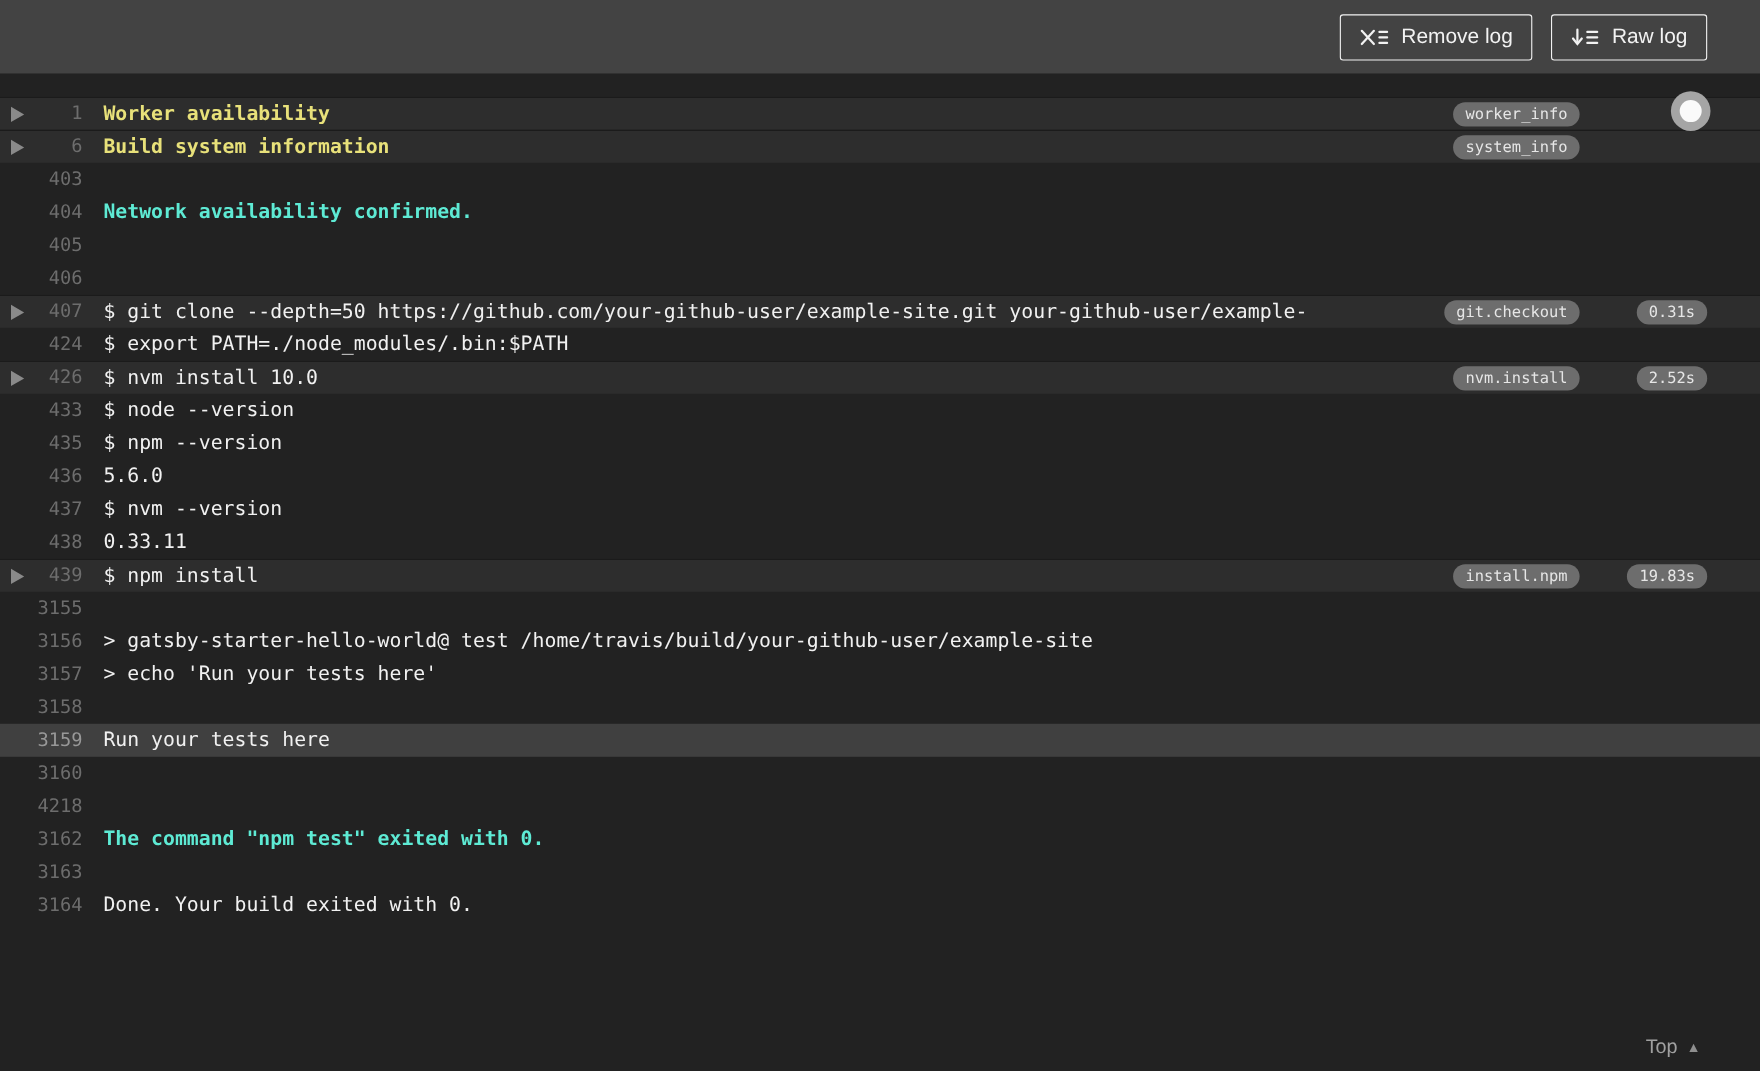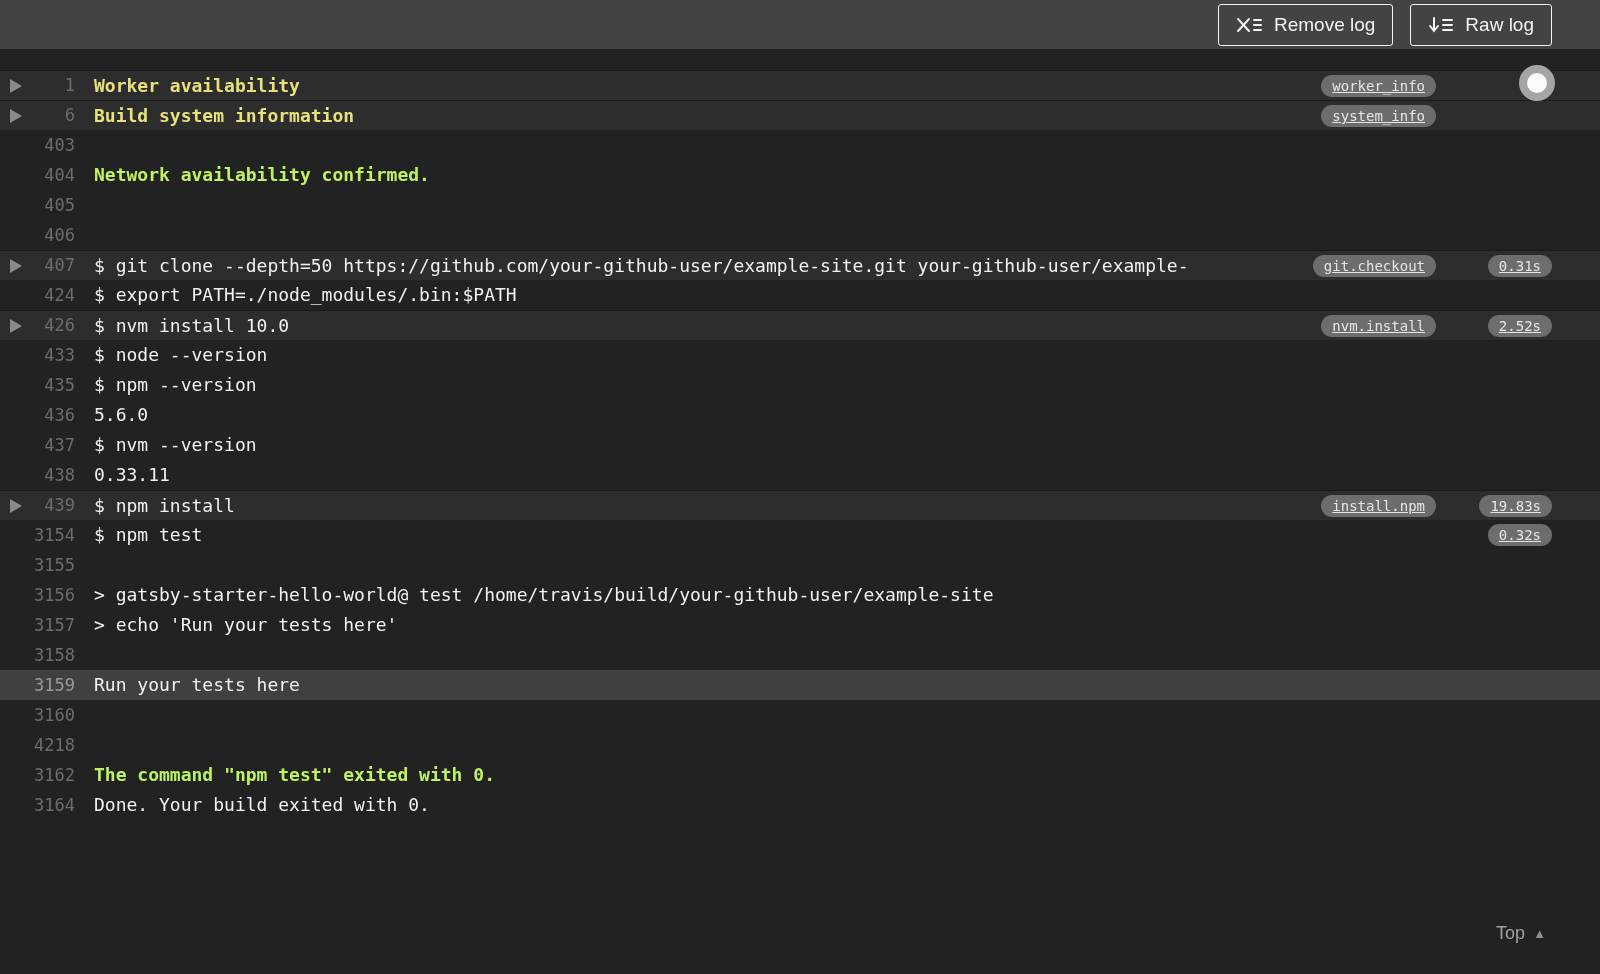--- a/index.html
+++ b/index.html
@@ -6,21 +6,21 @@
   html, body { margin: 0; padding: 0; }
   body {
     width: 1600px; height: 974px;
     background: #222222;
     font-family: "Liberation Sans", sans-serif;
     overflow: hidden;
   }
 
   
   .topbar {
-    height: 49px;
+    height: 67px;
     background: #434343;
     display: flex;
     justify-content: flex-end;
     align-items: center;
     gap: 17px;
     padding-right: 48px;
   }
   .tb-btn {
     display: flex; align-items: center; gap: 11px;
     background: transparent;
@@ -73,31 +73,30 @@
     border-bottom: 7px solid transparent;
     cursor: pointer;
   }
   .text {
     margin-left: 94px;
     margin-right: 300px;
     white-space: pre;
     overflow: hidden;
   }
   .text.yellow { color: #e8e17a; font-weight: bold; }
-  .text.green  { color: #bef264; font-weight: bold; }
+  .text.green  { color: #5eead4; font-weight: bold; }
   .pill {
     position: absolute; top: 4px;
     height: 22px; line-height: 22px;
     padding: 0 11px;
     border-radius: 11px;
     background: #6d6d6d;
     color: #e6e6e6;
     font-size: 14px;
     font-family: "DejaVu Sans Mono", monospace;
-    text-decoration: underline;
   }
   .pill.name { right: 164px; }
   .pill.dur  { right: 48px; }
 
   .scroll-dot {
     position: absolute;
     top: 16px; right: 45px;
     width: 36px; height: 36px;
     border-radius: 50%;
     background: #a5a5a5;
@@ -253,27 +252,20 @@
   </div>
       <div class="row fold">
     <span class="arrow"></span>
     <span class="linenum">439</span>
     <span class="text">$ npm install</span>
     <span class="pill name">install.npm</span>
     <span class="pill dur">19.83s</span>
   </div>
       <div class="row">
     
-    <span class="linenum">3154</span>
-    <span class="text">$ npm test</span>
-    
-    <span class="pill dur">0.32s</span>
-  </div>
-      <div class="row">
-    
     <span class="linenum">3155</span>
     <span class="text"></span>
     
     
   </div>
       <div class="row">
     
     <span class="linenum">3156</span>
     <span class="text">&gt; gatsby-starter-hello-world@ test /home/travis/build/your-github-user/example-site</span>
     
@@ -311,20 +303,27 @@
     
     <span class="linenum">4218</span>
     <span class="text"></span>
     
     
   </div>
       <div class="row">
     
     <span class="linenum">3162</span>
     <span class="text green">The command "npm test" exited with 0.</span>
+    
+    
+  </div>
+      <div class="row">
+    
+    <span class="linenum">3163</span>
+    <span class="text"></span>
     
     
   </div>
       <div class="row">
     
     <span class="linenum">3164</span>
     <span class="text">Done. Your build exited with 0.</span>
     
     
   </div>

